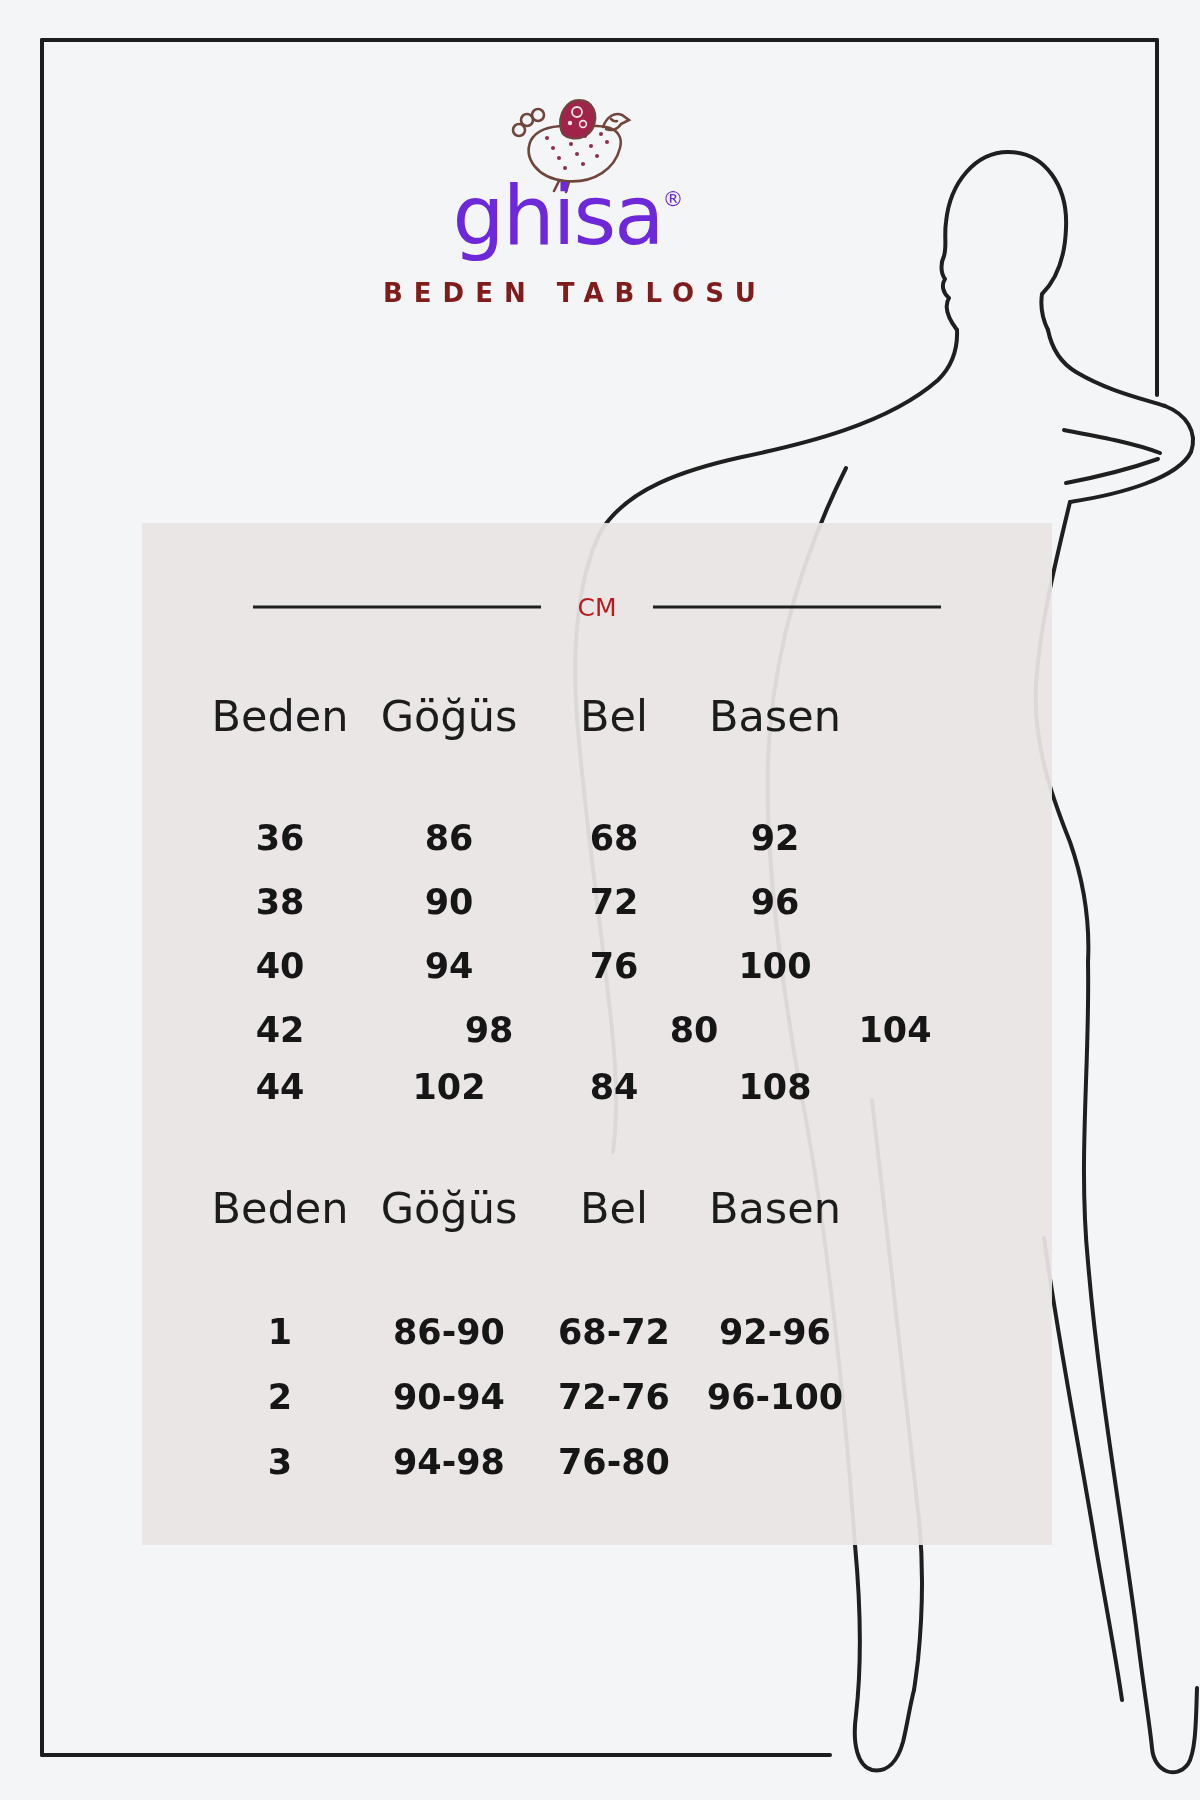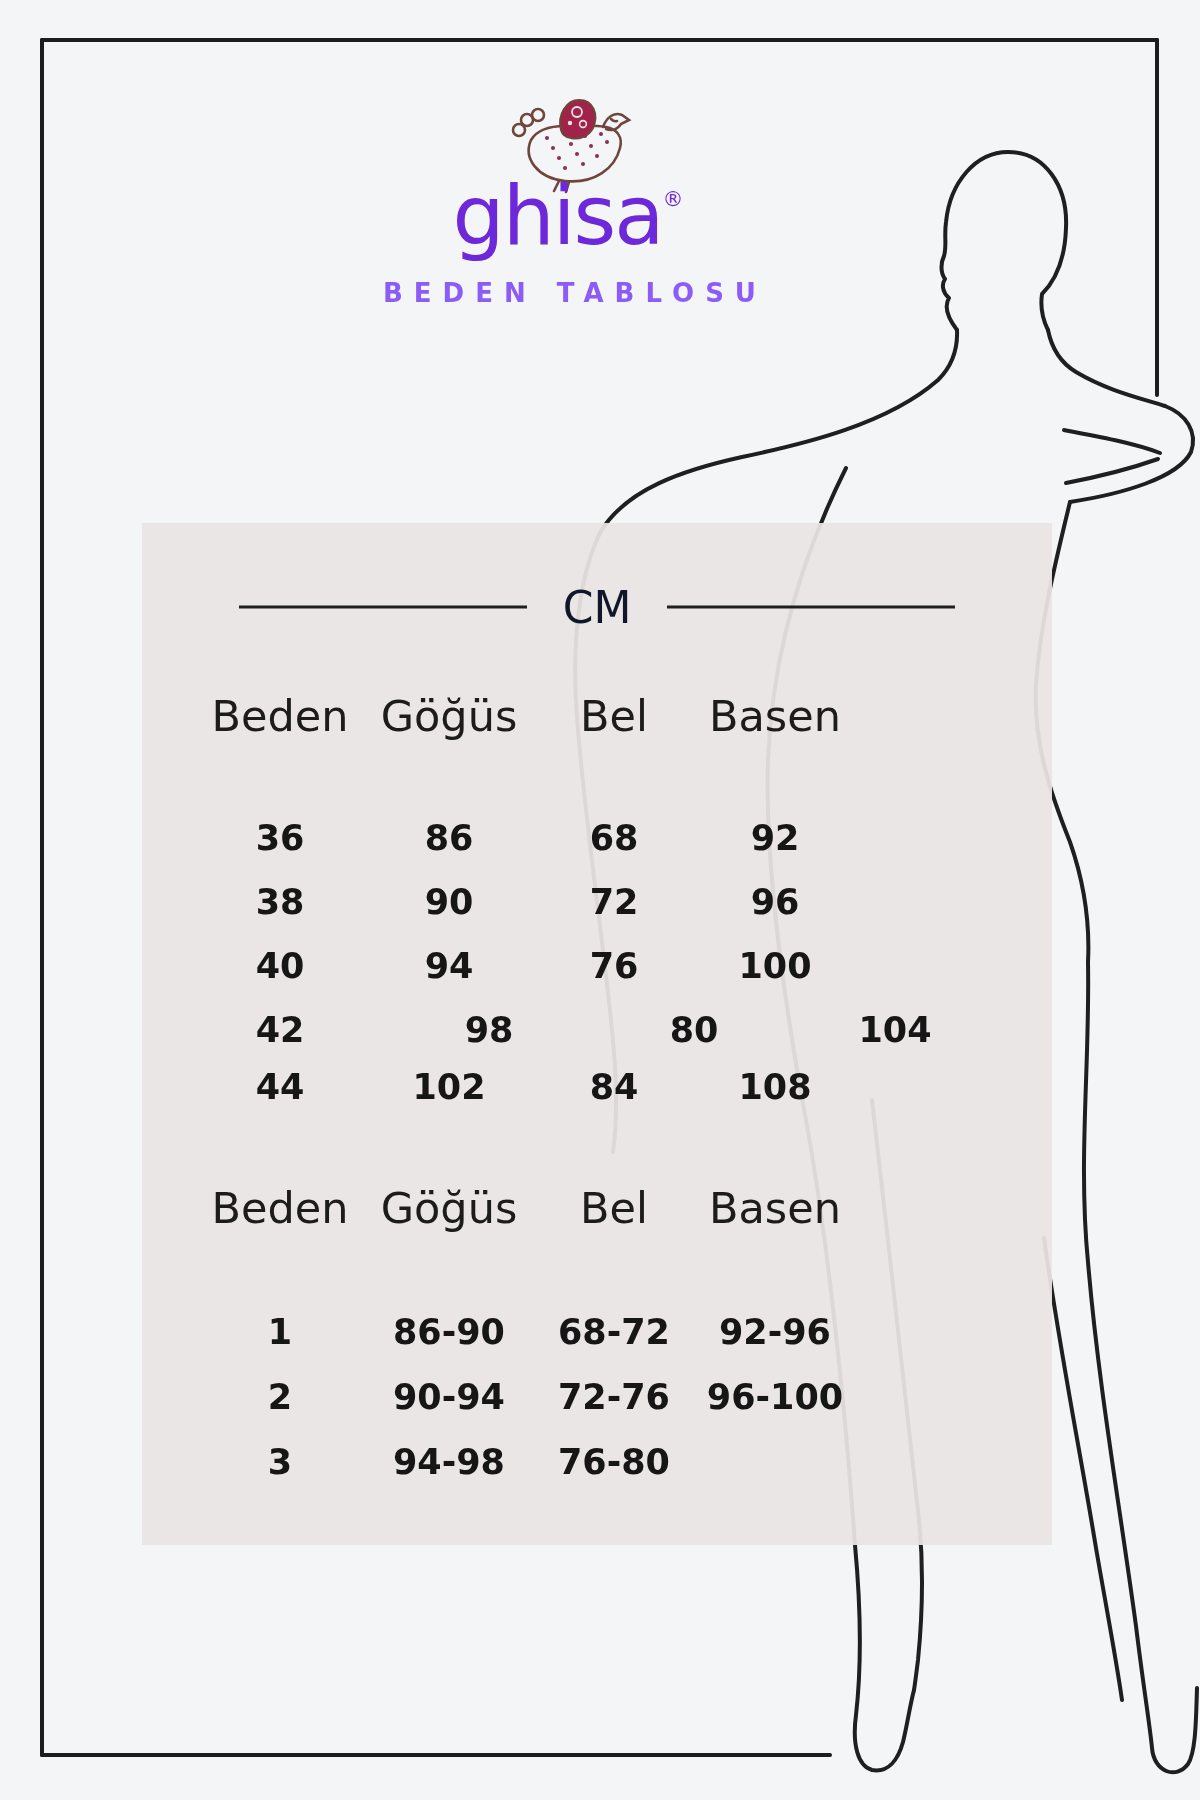--- a/index.html
+++ b/index.html
@@ -19,38 +19,38 @@
   
   .brand{position:absolute;left:0;top:0;width:1200px;text-align:center;}
   .bird{position:absolute;left:503px;top:96px;width:130px;height:100px;}
   .logotype{
     position:absolute;left:0;top:168px;width:1136px;text-align:center;
     font-size:82px;letter-spacing:-2px;color:#6d28d9;font-weight:400;
   }
   .logotype .reg{font-size:21px;letter-spacing:0;vertical-align:38px;}
   .brand-subtitle{
     position:absolute;left:0;top:278px;width:1150px;
-    font-size:26px;font-weight:700;letter-spacing:11px;color:#8b5cf6;
+    font-size:26px;font-weight:700;letter-spacing:11px;color:#7f1d1d;
   }
 
   
   .figure-svg{position:absolute;left:0;top:0;width:1200px;height:1800px;}
 
   
   .panel{
     position:absolute;left:142px;top:523px;width:910px;height:1022px;
     background:rgba(234,228,228,0.94);
   }
   .cm-row{
     position:absolute;left:0;top:84px;width:100%;
     display:flex;align-items:center;justify-content:center;gap:36px;
     transform:translateY(-50%);
   }
   .cm-line{width:288px;height:3px;background:#1f1f1f;}
-  .cm-label{font-size:44px;color:#0f172a;text-align:right;}
+  .cm-label{font-size:25px;color:#b91c1c;text-align:right;}
 
   .t-row{
     position:absolute;left:53px;display:flex;transform:translateY(-50%);
   }
   .t-cell{text-align:center;}
   .c1{width:170px;} .c2{width:168px;} .c3{width:162px;} .c4{width:160px;}
   .t-head .t-cell{font-size:43px;font-weight:400;color:#1c1c1c;}
   .t-data .t-cell{font-size:35px;font-weight:700;color:#161616;}
 
   .row-h1{top:193px;} .row-a0{top:315px;} .row-a1{top:379px;}

